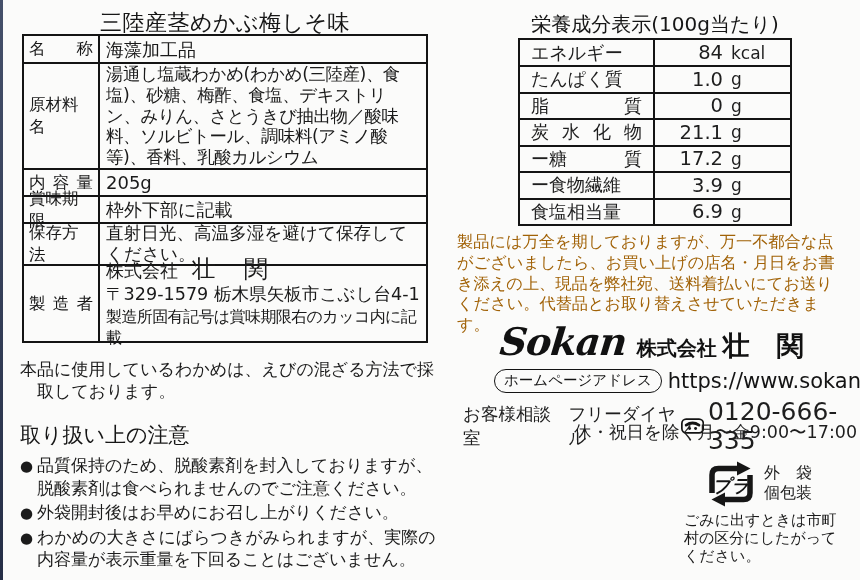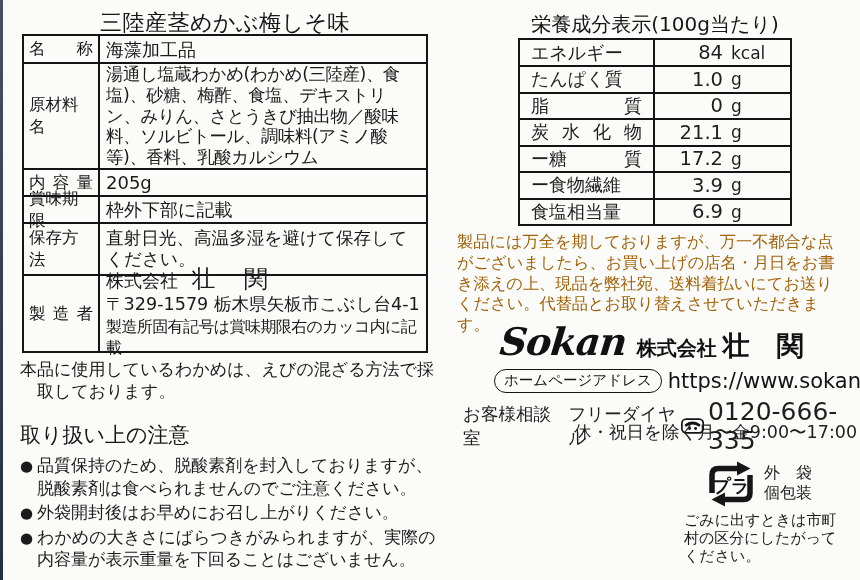--- a/index.html
+++ b/index.html
@@ -31,21 +31,21 @@
     width:76px; flex:0 0 76px; border-right:2px solid #141414;
     display:flex; align-items:center; padding:0 5px;
     font-size:16.5px; color:#181818;
   }
   .jlabel { display:flex; justify-content:space-between; width:100%; }
   .i-val {
     flex:1; padding:2px 6px; font-size:18px; line-height:21px;
     display:flex; flex-direction:column; justify-content:center; color:#1a1a1a;
   }
   .r1 { height:26px; } .r2 { height:106px; } .r3 { height:27px; }
-  .r4 { height:27px; } .r5 { height:52px; } .r6 { height:77px; }
+  .r4 { height:27px; } .r5 { height:42px; } .r6 { height:77px; }
   .r2 .i-val { font-size:17.4px; line-height:20.8px; letter-spacing:-0.4px; }
   .r5 .i-val { font-size:17.6px; line-height:21px; }
   .maker-line1 { display:flex; align-items:baseline; margin-bottom:1px; }
   .maker-company { font-size:18px; }
   .maker-name { font-size:24px; margin-left:14px; letter-spacing:2px; }
   .maker-addr { font-size:17.6px; line-height:24px; }
   .maker-note { font-size:16px; letter-spacing:-0.6px; line-height:21px; }
   .wakame-note {
     position:absolute; left:20px; top:359px; width:418px;
     font-size:17px; line-height:21px; padding-left:17px; text-indent:-17px;
@@ -103,21 +103,21 @@
     position:absolute; left:463px; top:397px; display:flex; align-items:center;justify-content:flex-end;
   }
   .support-label { font-size:17.5px; }
   .freedial-label { font-size:17.5px; margin-left:15px; }
   .freedial-icon { margin-left:5px; margin-right:4px; }
   .phone-number { font-size:25px; }
   .hours { position:absolute; left:574px; top:420px; font-size:17.5px; }
   .pla-mark { position:absolute; left:704px; top:461px; width:54px; height:46px; }
   .pla-text {
     position:absolute; left:0; top:13px; width:54px; text-align:center;
-    font-size:18px; font-weight:bold; color:#141414;
+    font-size:18px; font-weight:bold; font-style:italic; color:#141414;
   }
   .pla-labels { position:absolute; left:764px; top:463px; font-size:16px; line-height:19.5px; }
   .recycle-note {
     position:absolute; left:684px; top:512px; width:156px;
     font-size:15px; line-height:17.8px; color:#1b1b1b;
   }
 </style>
 </head>
 <body>
 

